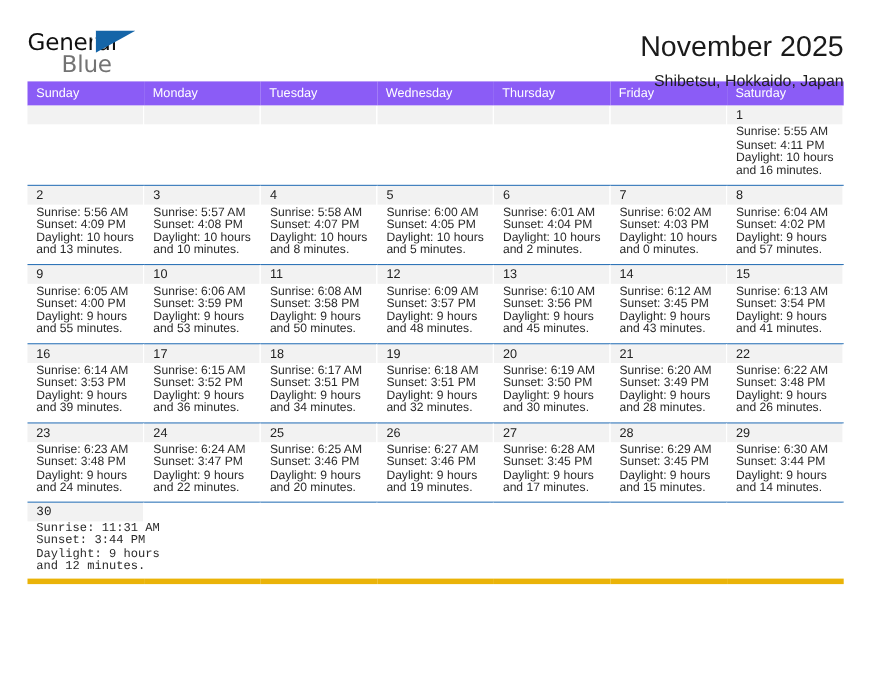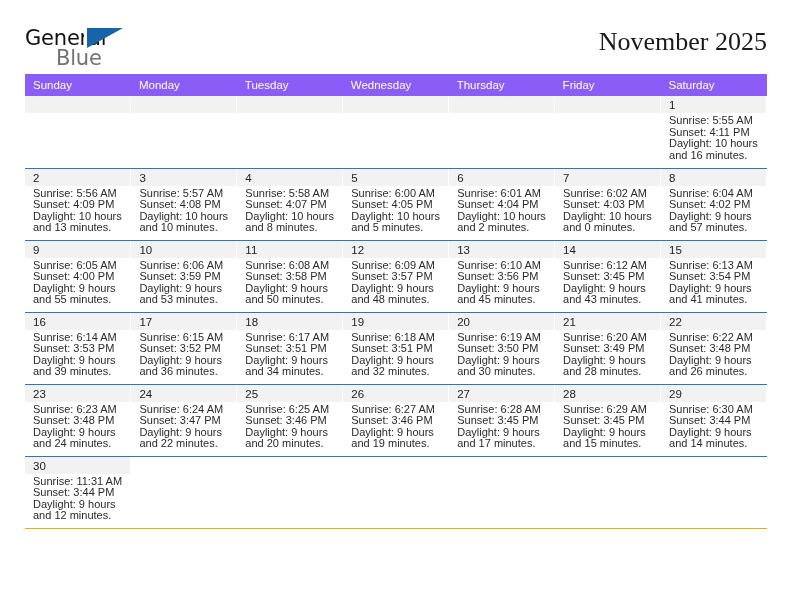--- a/index.html
+++ b/index.html
@@ -79,21 +79,20 @@
   .titles {
     text-align: right;
     flex: 0 0 auto;
   }
   .cal-title {
     font-size: 26px;
     color: #1a1a1a;
     line-height: 32px;
     font-weight: normal;
     margin: 0;
-    font-family: Liberation Serif, serif;
   }
   .cal-sub {
     font-size: 14.5px;
     color: #1f1f1f;
     line-height: 20px;
     margin: 6px 0 0 0;
     font-weight: normal;
   }
 
   
@@ -114,21 +113,22 @@
   }
   .calendar td {
     vertical-align: top;
     padding: 0;
     border-right: 1px solid #ffffff;
     border-bottom: 1px solid #3075b8;
     height: 72px;
     box-sizing: border-box;
   }
   .calendar tr.week:last-child td {
-    border-bottom: 1px solid #eab308;
+    border-bottom: 5px solid #eab308;
+    font-family: Liberation Mono, monospace;
   }
   .cell-inner {
     height: 100%;
     box-sizing: border-box;
   }
   .daynum {
     font-size: 11.5px;
     color: #222222;
     background: #f2f2f2;
     padding: 3px 0 3px 8px;
@@ -161,20 +161,21 @@
 
     <div class="logo">
       <span class="logo-general">General</span>
       <span class="logo-tri"></span>
       <span class="logo-bar"></span>
       <span class="logo-blue">Blue</span>
     </div>
 
     <div class="titles">
       <h1 class="cal-title">November 2025</h1>
+      <h2 class="cal-sub">Shibetsu, Hokkaido, Japan</h2>
     </div>
 
   </div>
 
   <table class="calendar">
     <thead>
       <tr>
         <th>Sunday</th>
         <th>Monday</th>
         <th>Tuesday</th>

